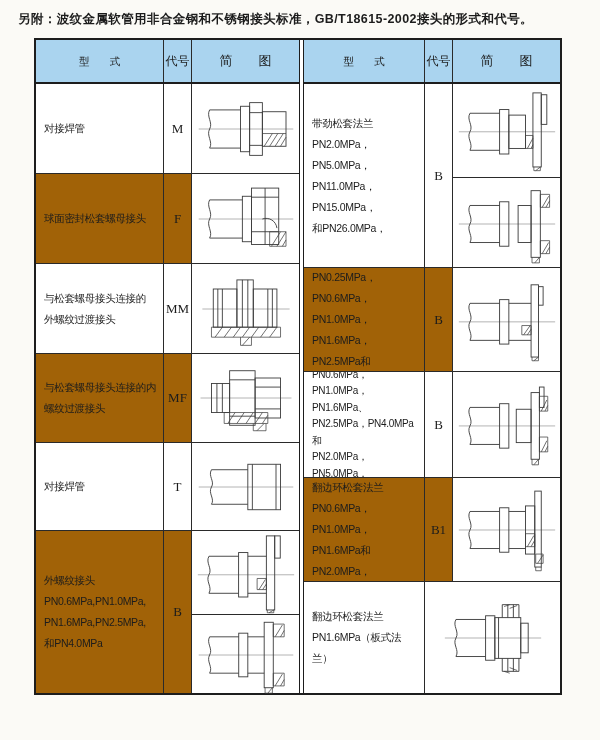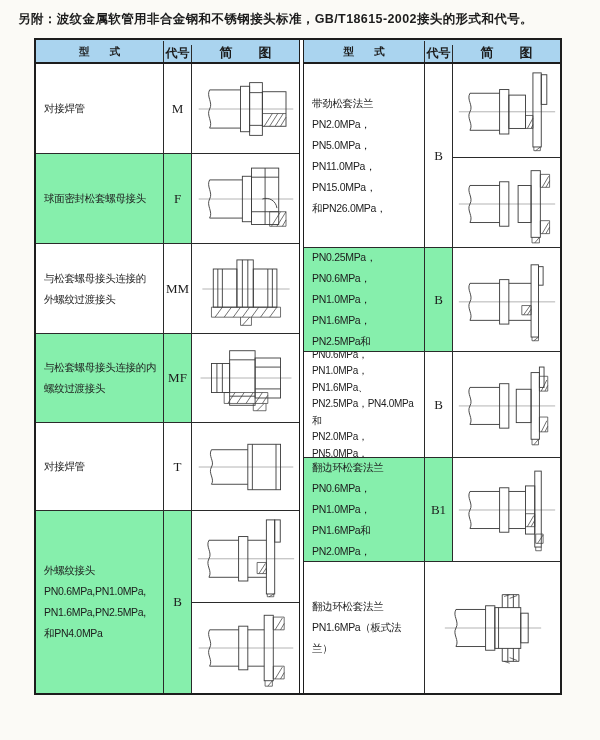--- a/index.html
+++ b/index.html
@@ -18,33 +18,33 @@
     box-sizing:border-box;border:2px solid #1d1d1d;background:#fff;
     display:flex;
   }
   .half{display:flex;flex-direction:column;box-sizing:border-box;}
   .half.left{width:264px;border-right:1px solid #1d1d1d;}
   .mid-gap{width:3px;background:#ffffff;}
   .half.right{flex:1;border-left:1px solid #1d1d1d;}
   .trow{display:flex;box-sizing:border-box;border-bottom:1px solid #2a2a2a;min-height:0;}
   .trow.last{border-bottom:none;flex:1;}
   .trow.header{
-    height:24px;border-bottom:2px solid #1d1d1d;background:#aad4ef;
-    font-weight:bold;font-size:13px;align-items:flex-end;
+    height:44px;border-bottom:2px solid #1d1d1d;background:#aad4ef;
+    font-weight:normal;font-size:13px;
   }
   .c{box-sizing:border-box;display:flex;align-items:center;min-width:0;}
   .c.type{border-right:1px solid #2a2a2a;padding:2px 3px 2px 8px;
     font-size:10.5px;line-height:21px;letter-spacing:-.3px;white-space:pre-line;overflow:hidden;}
   .half.left  .c.type{width:128px;}
   .half.right .c.type{width:121px;}
   .c.code{width:28px;border-right:1px solid #2a2a2a;justify-content:center;
     font-family:"Liberation Serif","DejaVu Serif",serif;font-size:13px;}
   .c.diag{flex:1;flex-direction:column;justify-content:center;align-items:center;padding:0;}
   .trow.header .c{justify-content:center;padding:0;white-space:pre;}
-  .hl .c.type,.hl .c.code{background:#86efac;}
+  .hl .c.type,.hl .c.code{background:#a16207;}
   .c.type.xcompact{font-size:10px;line-height:16.5px;letter-spacing:-.3px;}
   .sub{width:100%;flex:1;display:flex;align-items:center;justify-content:center;box-sizing:border-box;}
   .sub.first{border-bottom:1px solid #2a2a2a;}
   svg.dg{display:block;}
   svg.dg *{stroke:#3d3d3d;stroke-width:1;fill:none;}
   svg.dg .cl{stroke:#8a8a8a;stroke-width:.7;}
   svg.dg .h *, svg.dg .h{stroke-width:.8;}
 </style>
 </head>
 <body>

